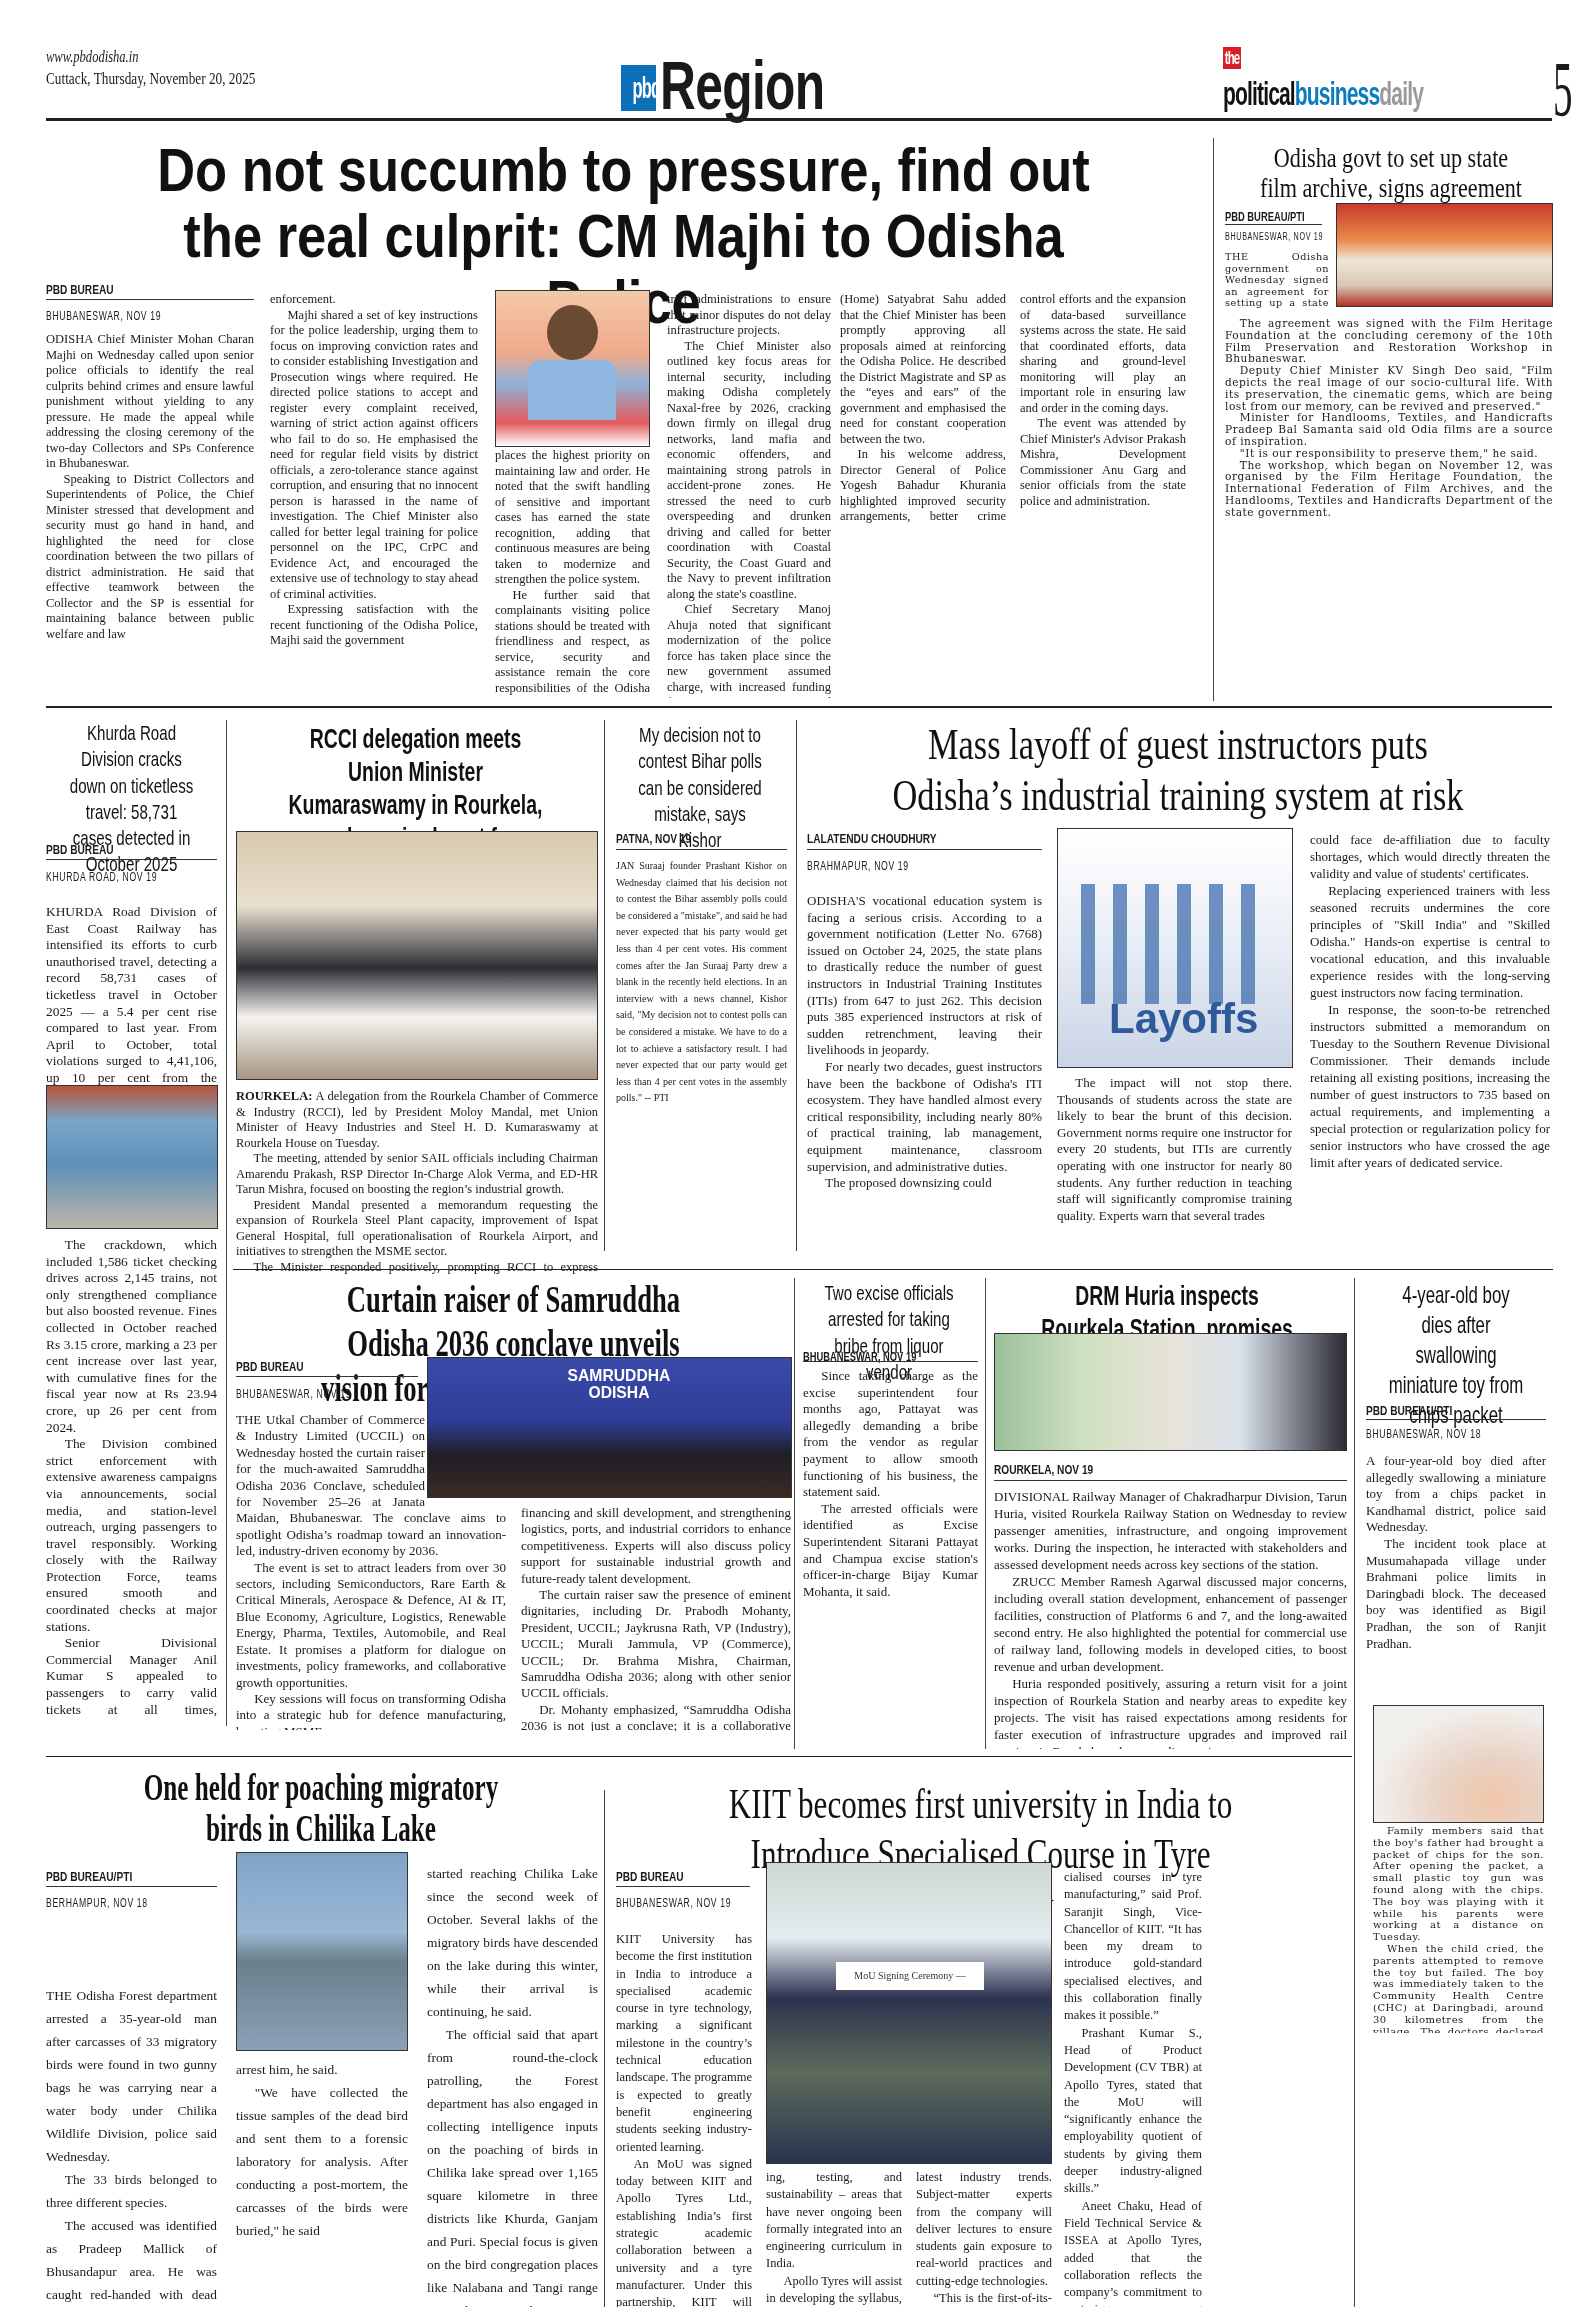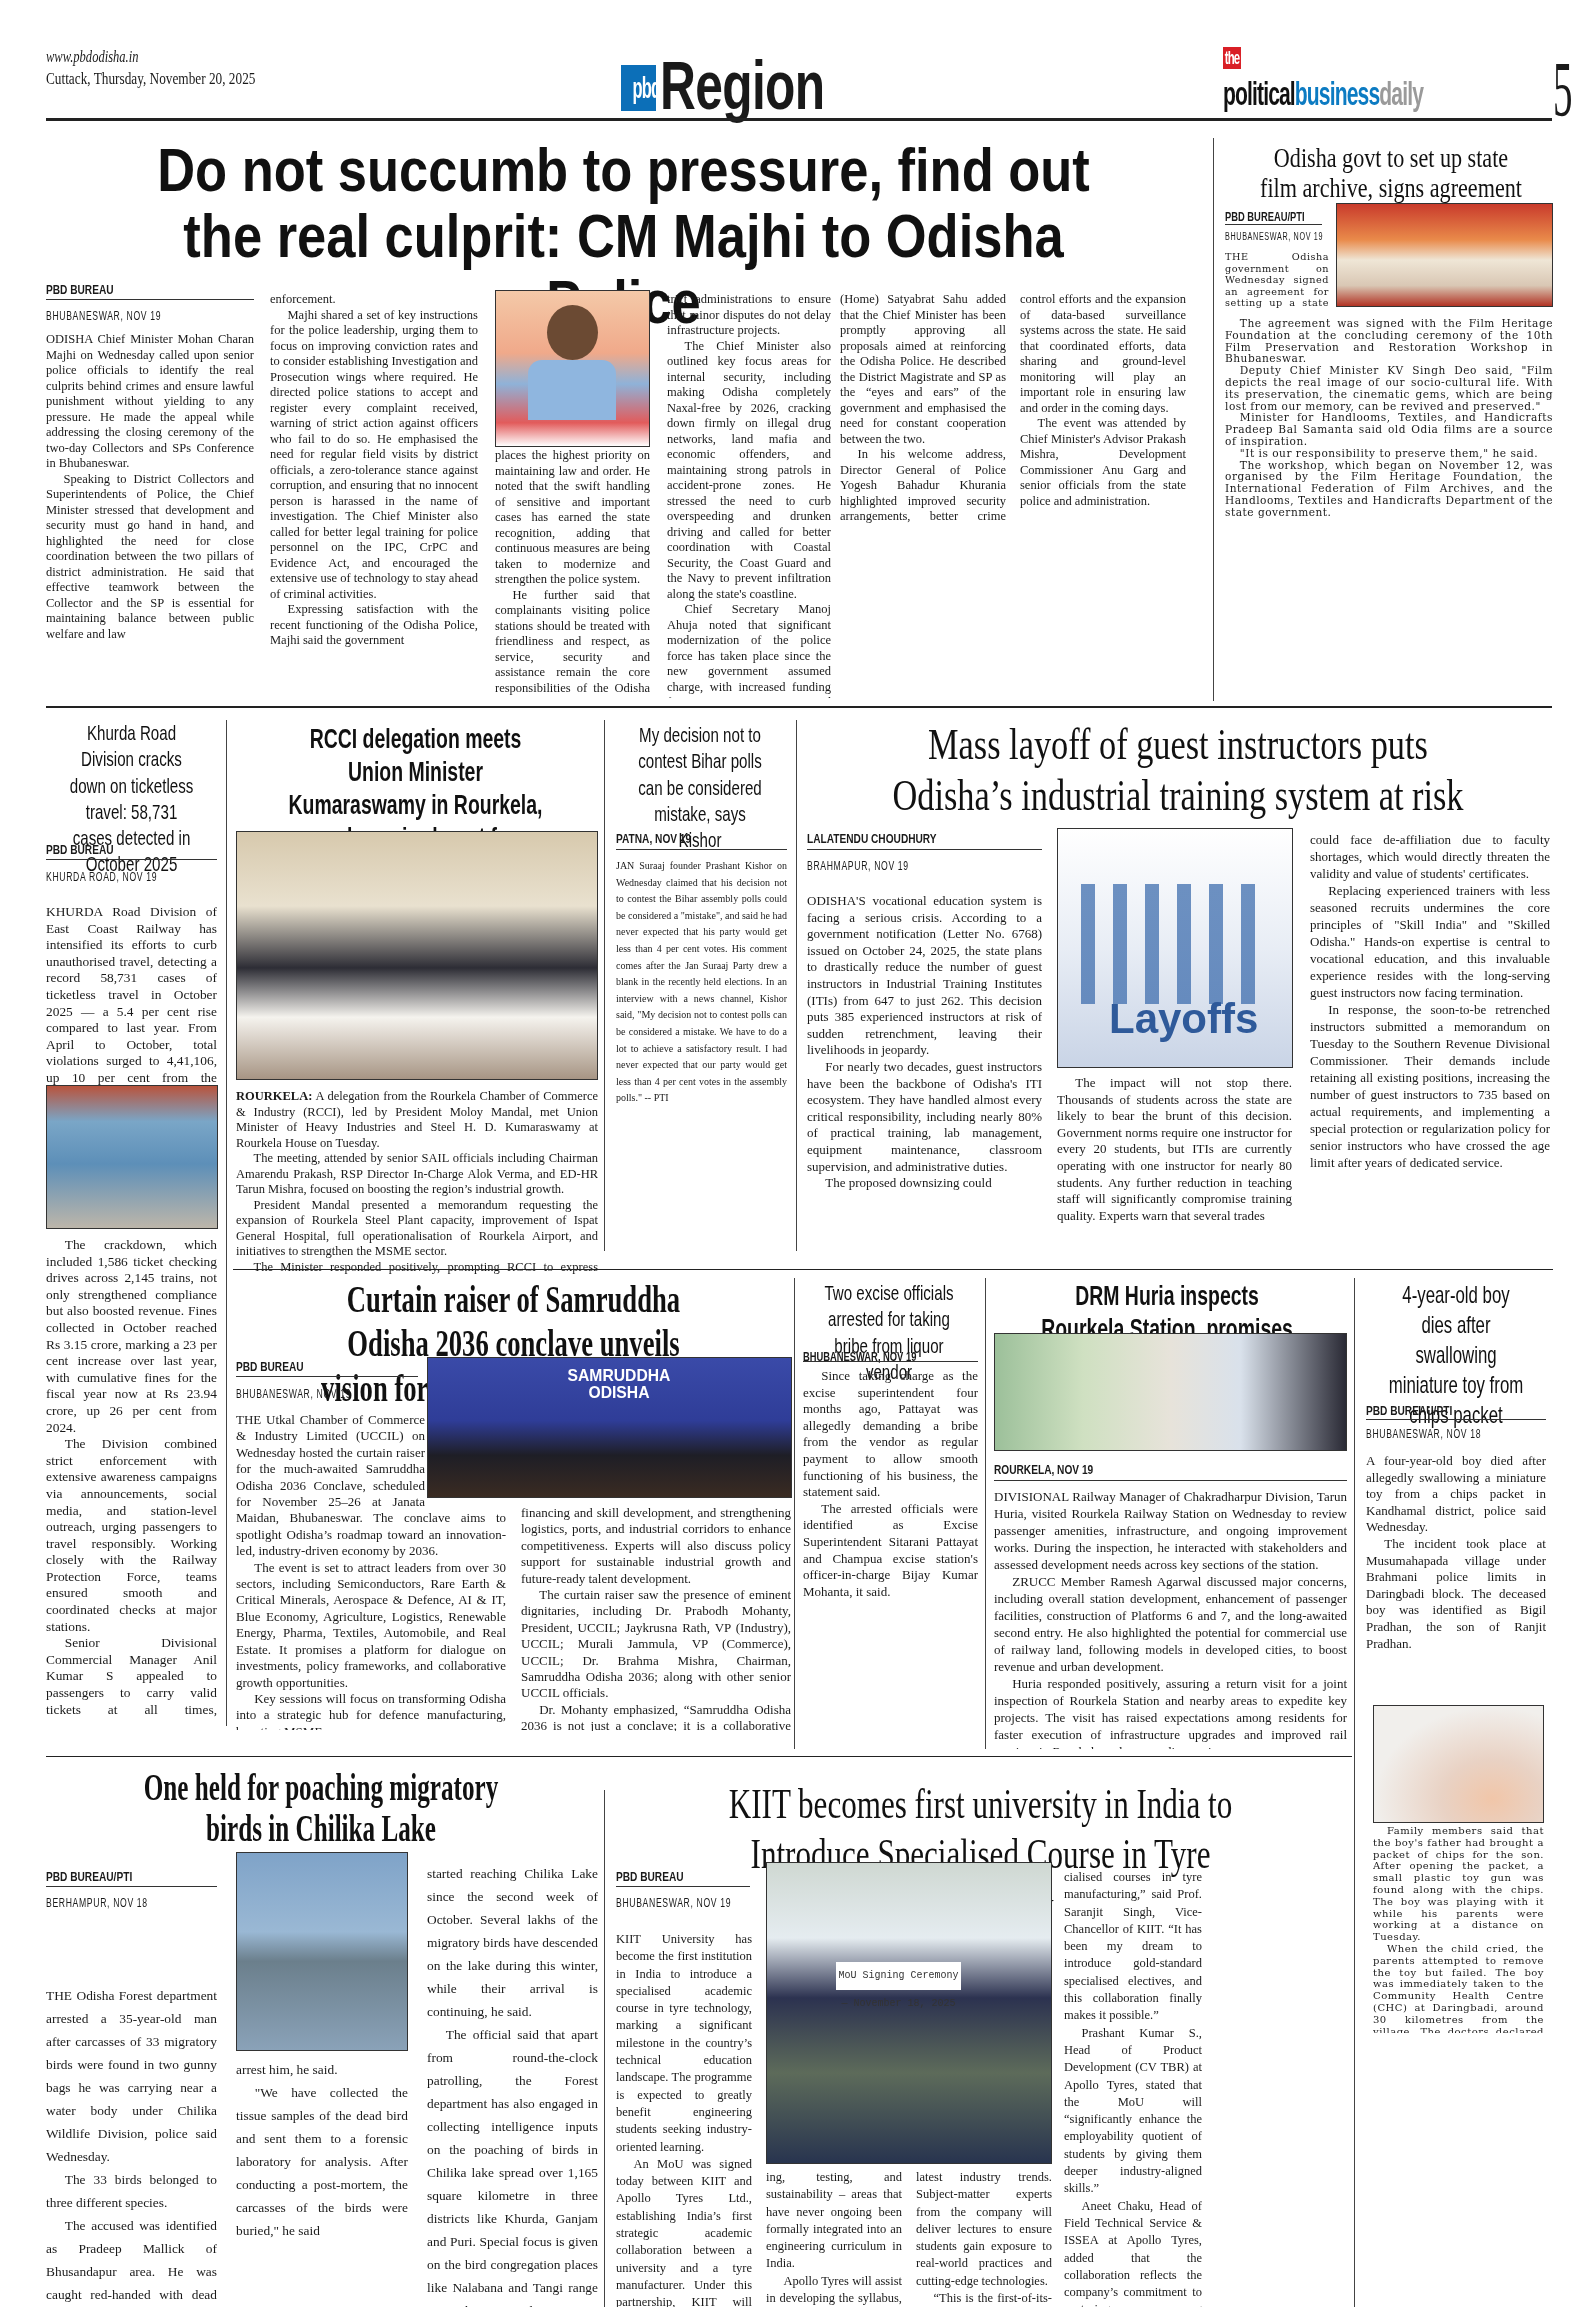--- a/index.html
+++ b/index.html
@@ -230,21 +230,21 @@
 
 <div class="abs hl-serif" style="left:609px;top:1779px;width:743px;font-size:42px;transform:scaleX(.74);transform-origin:center;line-height:1.2">KIIT becomes first university in India to Introduce Specialised Course in Tyre Technology</div>
 <div class="abs byline" style="left:616px;top:1869px">PBD BUREAU</div>
 <div class="abs bl-rule" style="left:616px;top:1886px;width:134px"></div>
 <div class="abs dateline" style="left:616px;top:1896px">BHUBANESWAR, NOV 19</div>
 <div class="abs col" style="left:616px;top:1931px;width:136px;height:517px;font-size:12.5px;line-height:17.3px">
   <p class="first">KIIT University has become the first institution in India to introduce a specialised academic course in tyre technology, marking a significant milestone in the country’s technical education landscape. The programme is expected to greatly benefit engineering students seeking industry-oriented learning.</p>
     <p>An MoU was signed today between KIIT and Apollo Tyres Ltd., establishing India’s first strategic academic collaboration between a university and a tyre manufacturer. Under this partnership, KIIT will offer a specialised set of electives covering tyre science, design, manufactur-</p>
 </div>
 <div class="abs photo" style="left:766px;top:1862px;width:286px;height:302px;background:linear-gradient(180deg,#cfd8d2 0%,#e5ecf0 25%,#2c3250 45%,#5d6b5a 70%,#28344f 100%)">
-  <div style="position:absolute;left:69px;top:99px;width:125px;height:28px;background:#fff;color:#333;font-size:10px;text-align:center;line-height:28px;font-family:Liberation Mono, monospace">MoU Signing Ceremony — November 18, 2025</div>
+  <div style="position:absolute;left:69px;top:99px;width:148px;height:28px;background:#fff;color:#333;font-size:10px;text-align:center;line-height:28px;font-family:Liberation Serif, serif">MoU Signing Ceremony — November 18, 2025</div>
 </div>
 <div class="abs col" style="left:766px;top:2169px;width:136px;height:277px;font-size:12.5px;line-height:17.3px">
   <p class="first">ing, testing, and sustainability – areas that have never ongoing been formally integrated into an engineering curriculum in India.</p>
     <p>Apollo Tyres will assist in developing the syllabus, preparing study materials, and aligning teaching methodologies with the</p>
 </div>
 <div class="abs col" style="left:916px;top:2169px;width:136px;height:277px;font-size:12.5px;line-height:17.3px">
   <p class="first">latest industry trends. Subject-matter experts from the company will deliver lectures to ensure students gain exposure to real-world practices and cutting-edge technologies.</p>
     <p>“This is the first-of-its-kind partnership in India. No engineering institute currently offers spe-</p>
 </div>
 <div class="abs col" style="left:1064px;top:1869px;width:138px;height:579px;font-size:12.5px;line-height:17.3px">

